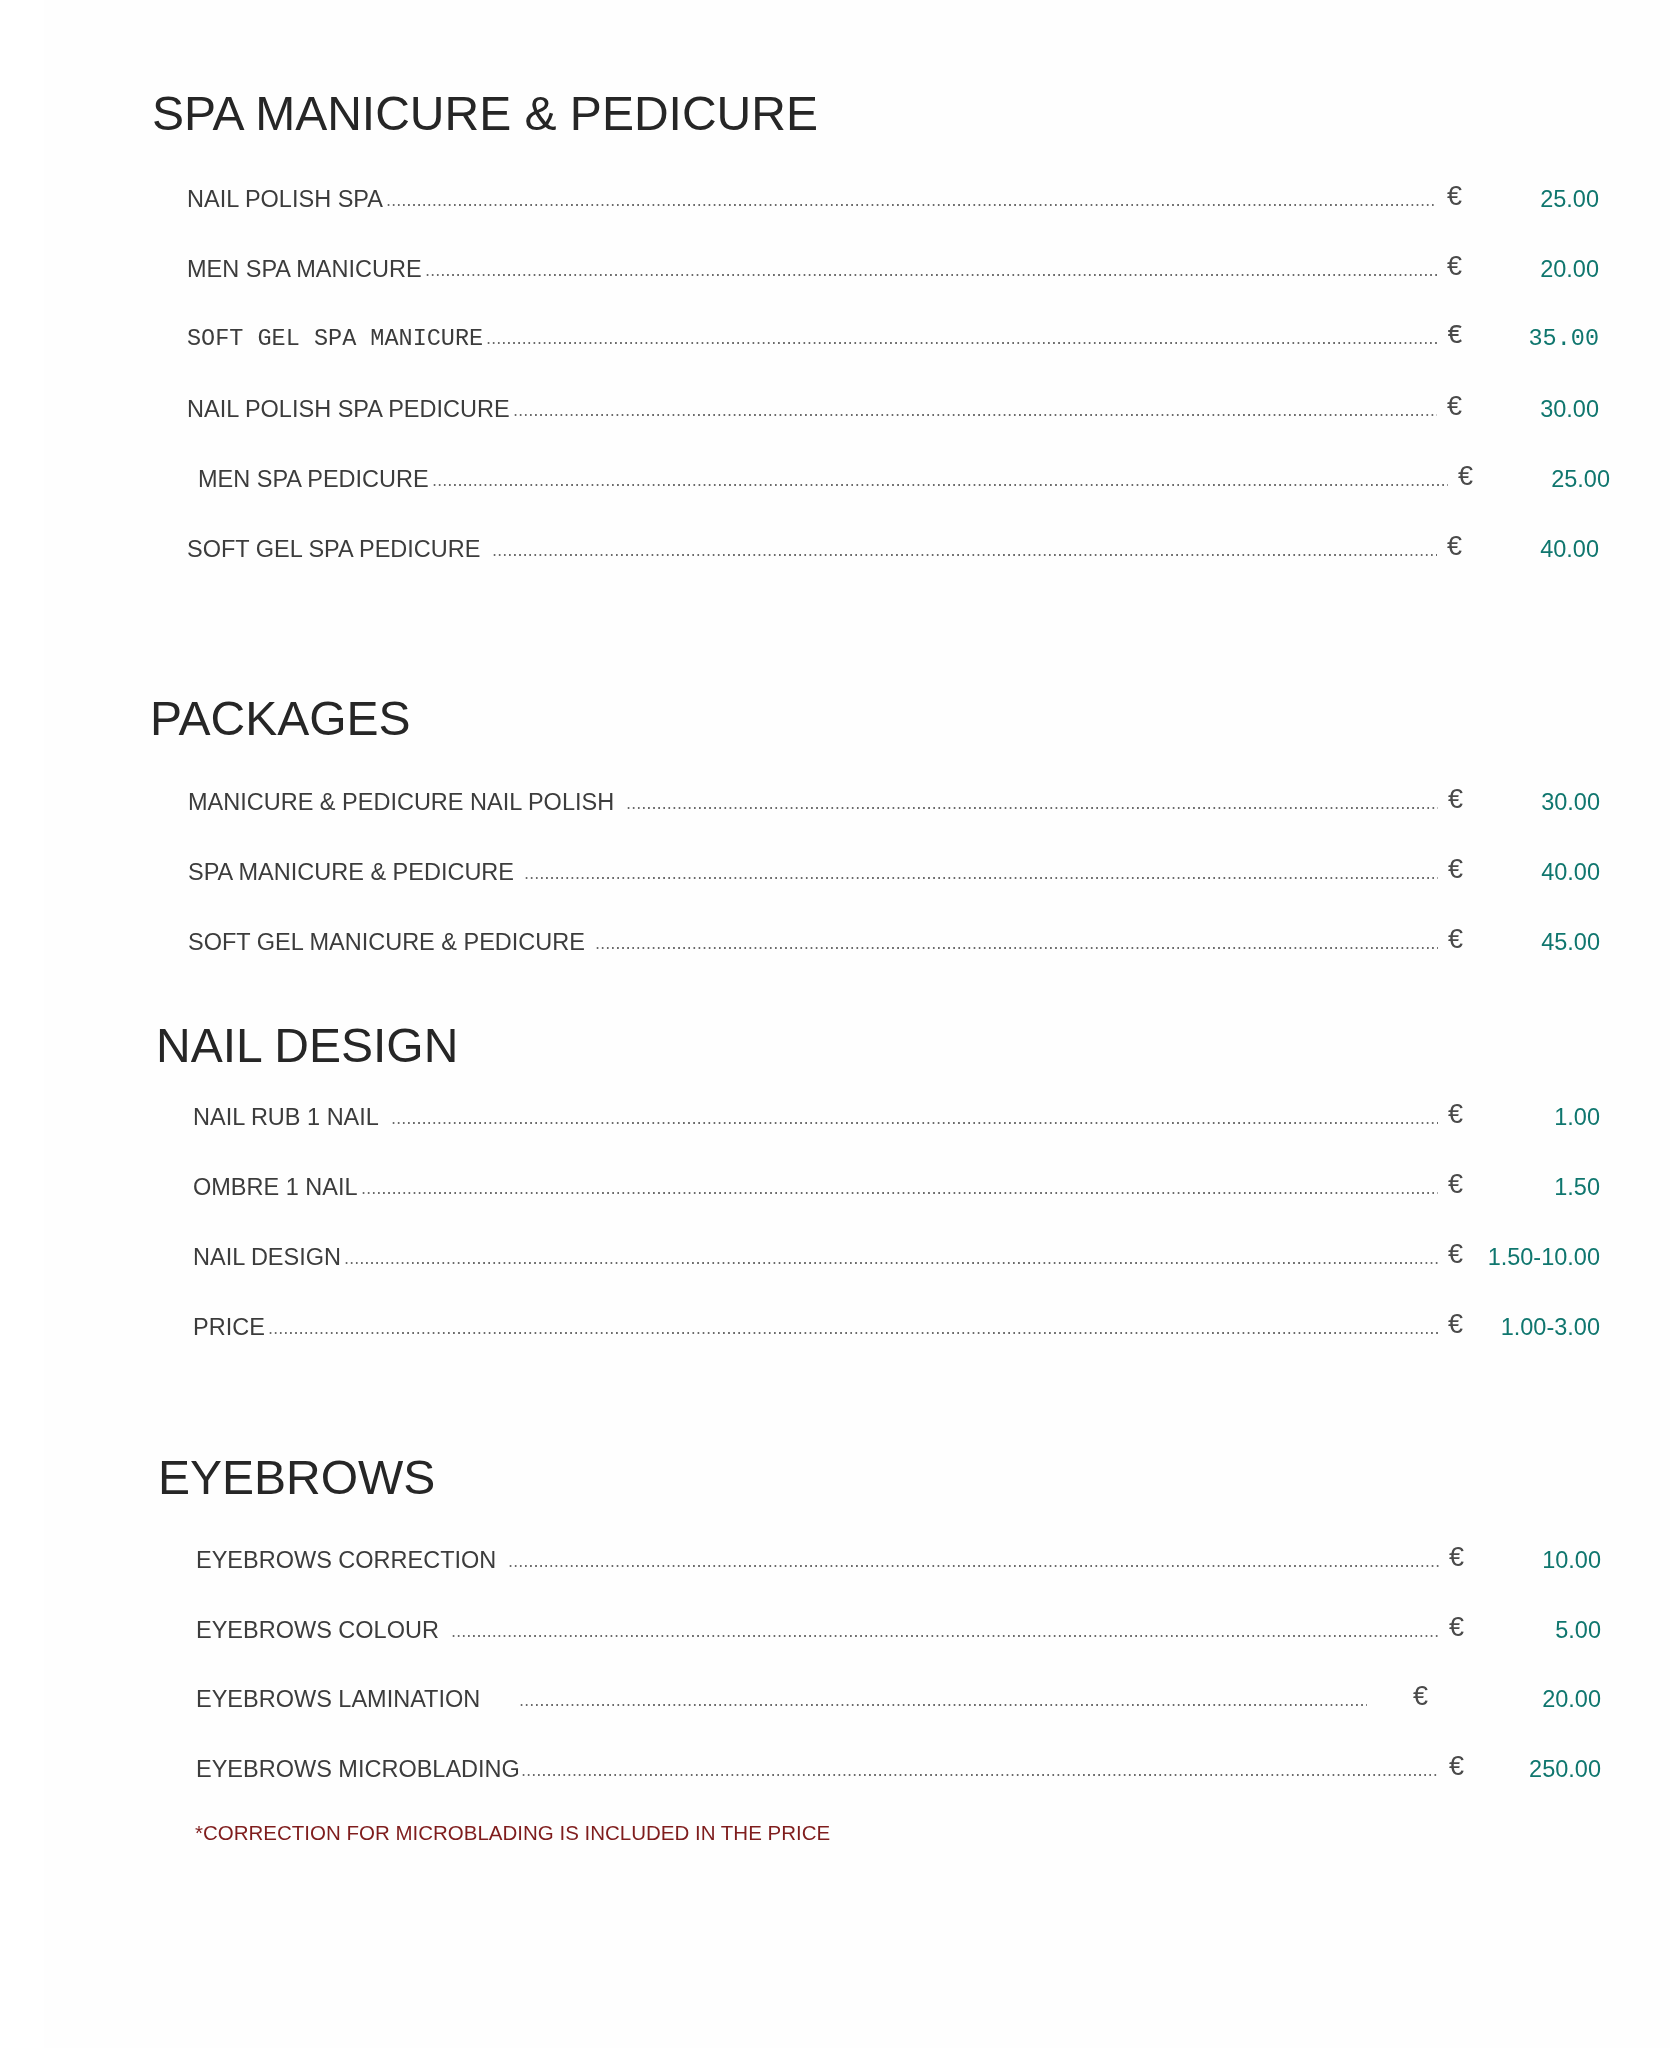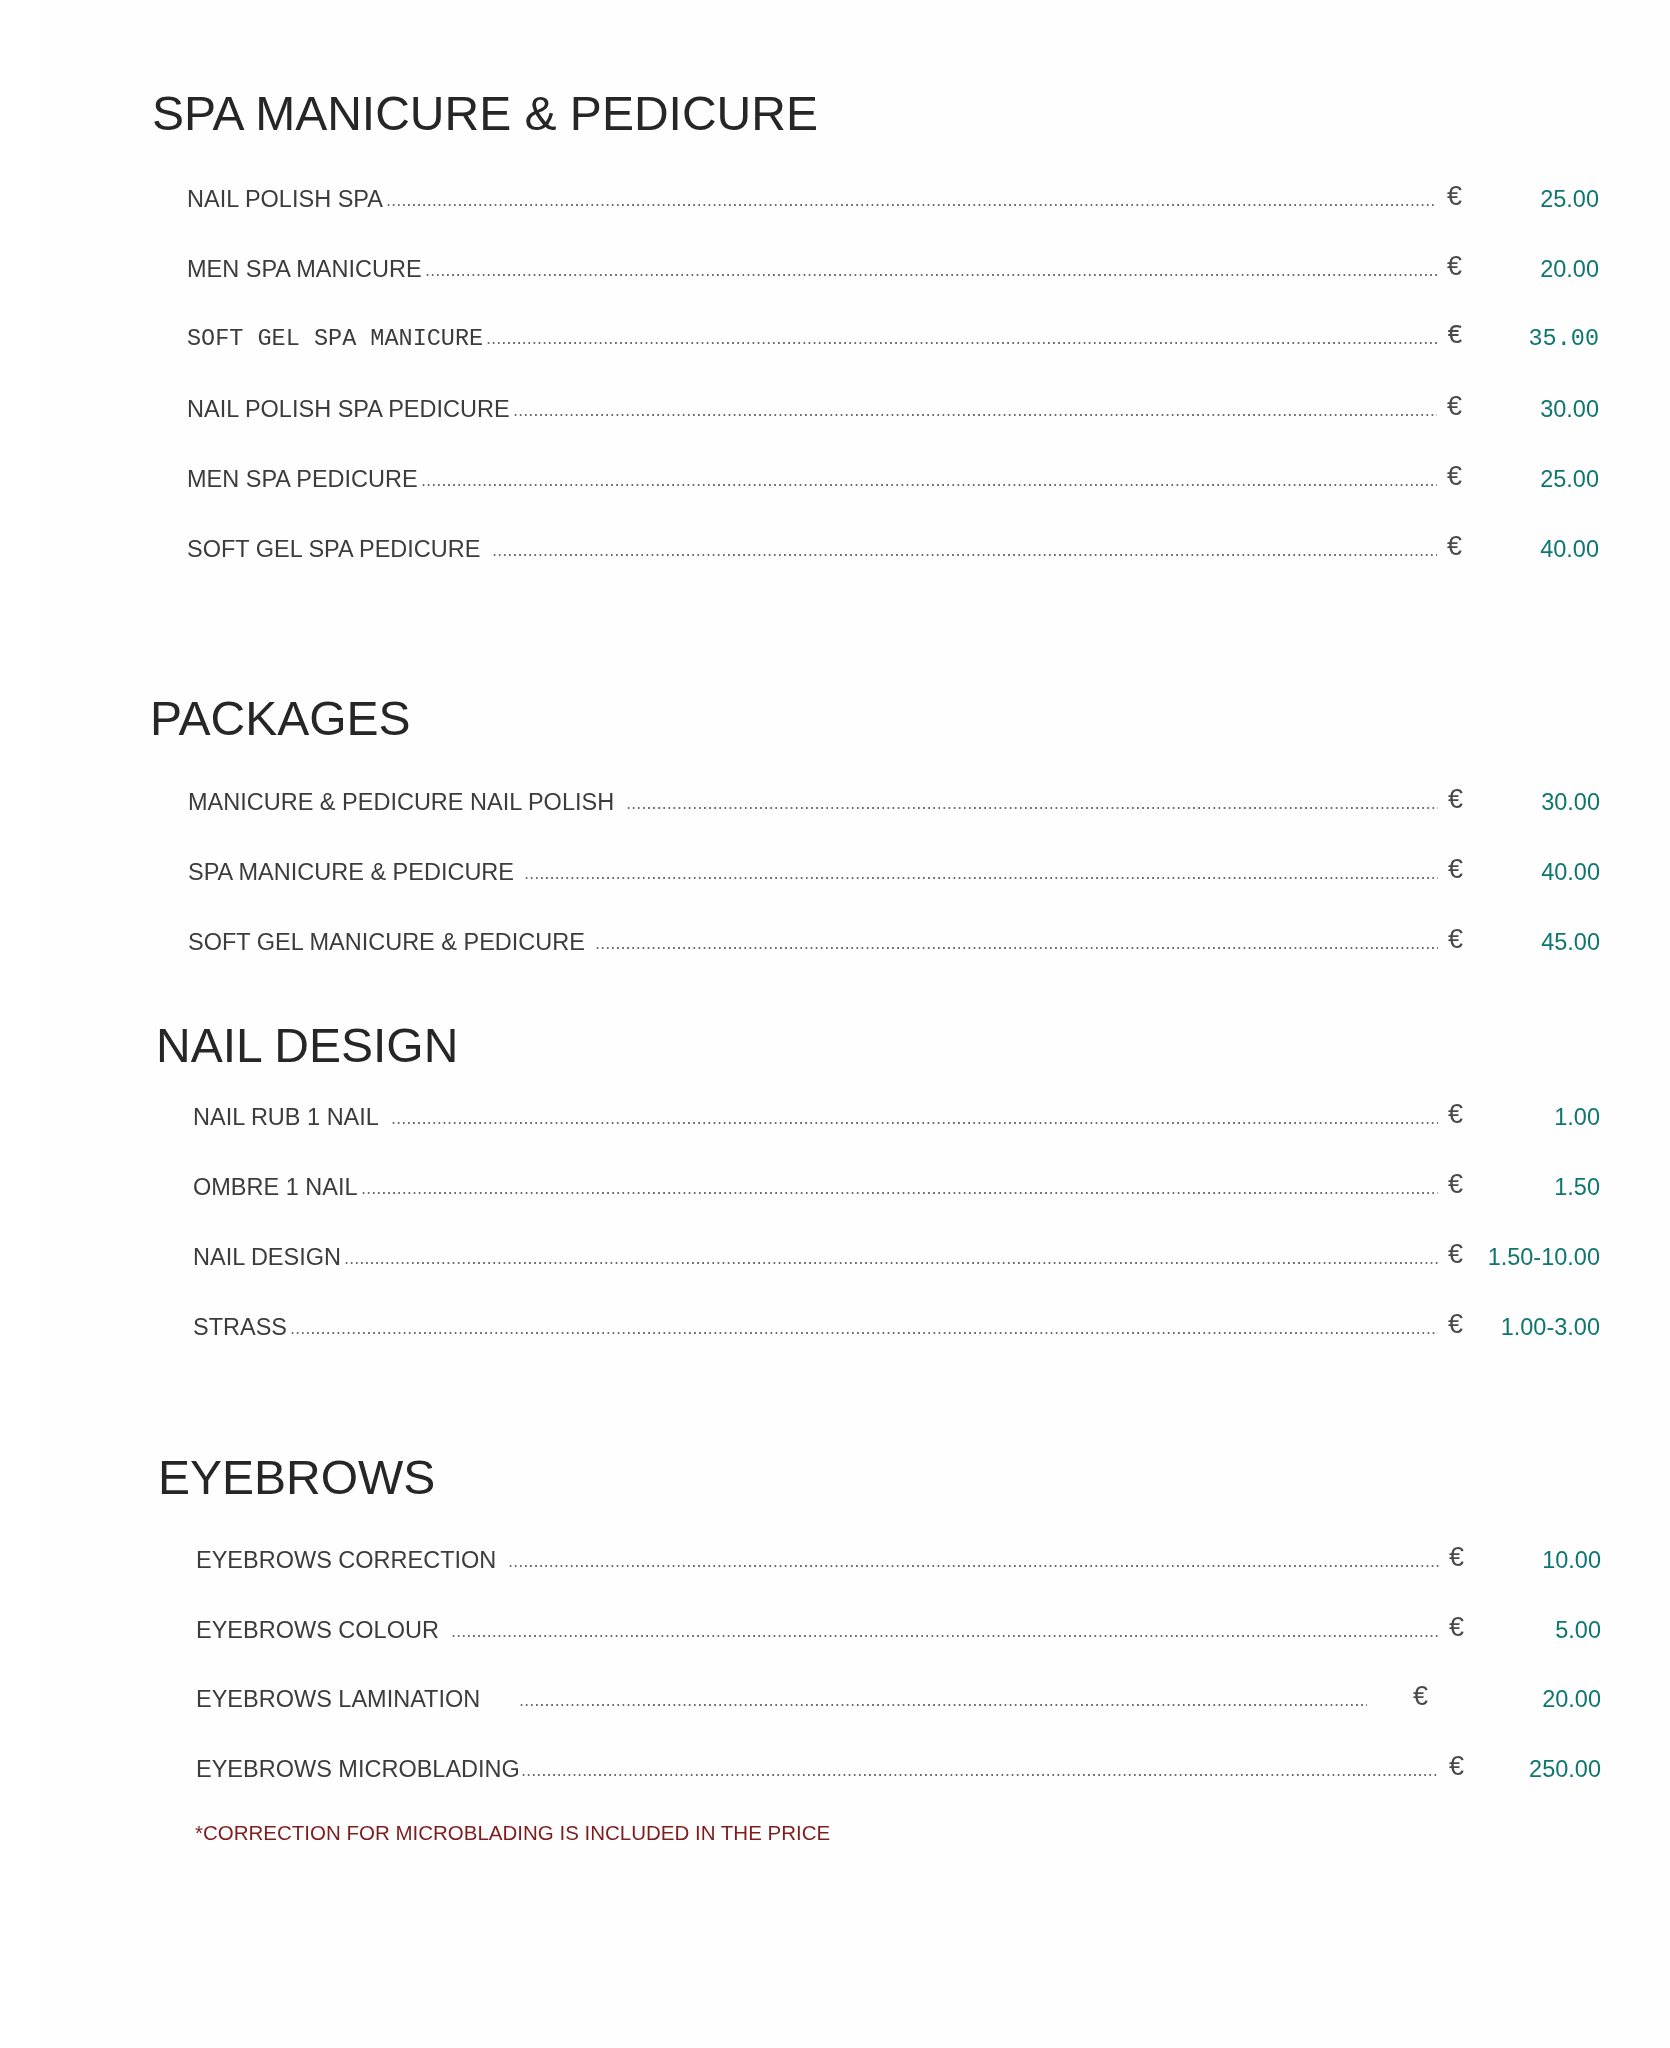--- a/index.html
+++ b/index.html
@@ -105,21 +105,21 @@
     <span class="leader"></span>
     <span class="euro">€</span>
     <span class="price">35.00</span>
   </div>
   <div class="row" style="left:143px; top:393px; width:1412px;">
     <span class="name">NAIL POLISH SPA PEDICURE</span>
     <span class="leader"></span>
     <span class="euro">€</span>
     <span class="price">30.00</span>
   </div>
-  <div class="row" style="left:143px; top:463px; width:1412px;justify-content:space-between;">
+  <div class="row" style="left:154px; top:463px; width:1412px;justify-content:space-between;">
     <span class="name">MEN SPA PEDICURE</span>
     <span class="leader"></span>
     <span class="euro">€</span>
     <span class="price">25.00</span>
   </div>
   <div class="row" style="left:143px; top:533px; width:1412px;">
     <span class="name">SOFT GEL SPA PEDICURE</span>
     <span class="leader" style="margin-left:12px;"></span>
     <span class="euro">€</span>
     <span class="price">40.00</span>
@@ -160,21 +160,21 @@
     <span class="euro">€</span>
     <span class="price">1.50</span>
   </div>
   <div class="row" style="left:149px; top:1241px; width:1407px;">
     <span class="name">NAIL DESIGN</span>
     <span class="leader"></span>
     <span class="euro">€</span>
     <span class="price">1.50-10.00</span>
   </div>
   <div class="row" style="left:149px; top:1311px; width:1407px;">
-    <span class="name">STRASS</span>
+    <span class="name">PRICE</span>
     <span class="leader"></span>
     <span class="euro">€</span>
     <span class="price">1.00-3.00</span>
   </div>
 
   <h2 class="section-title" style="left:114px; top:1454px;">EYEBROWS</h2>
 
   <div class="row" style="left:152px; top:1544px; width:1405px;">
     <span class="name">EYEBROWS CORRECTION</span>
     <span class="leader" style="margin-left:12px;"></span>

